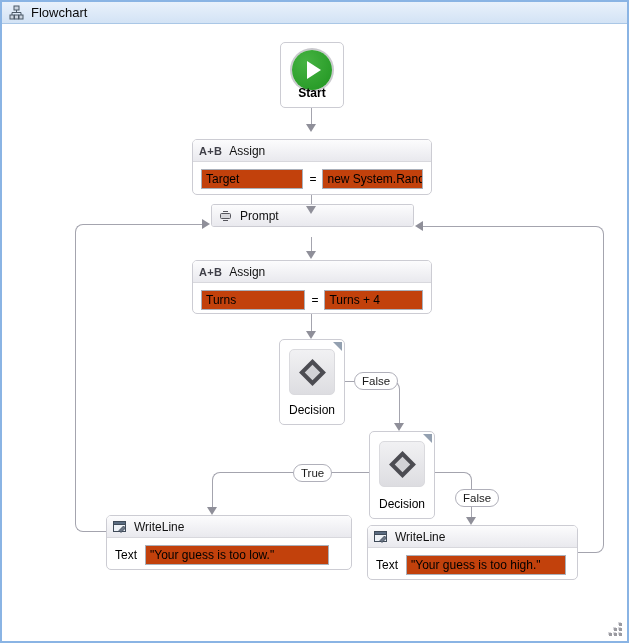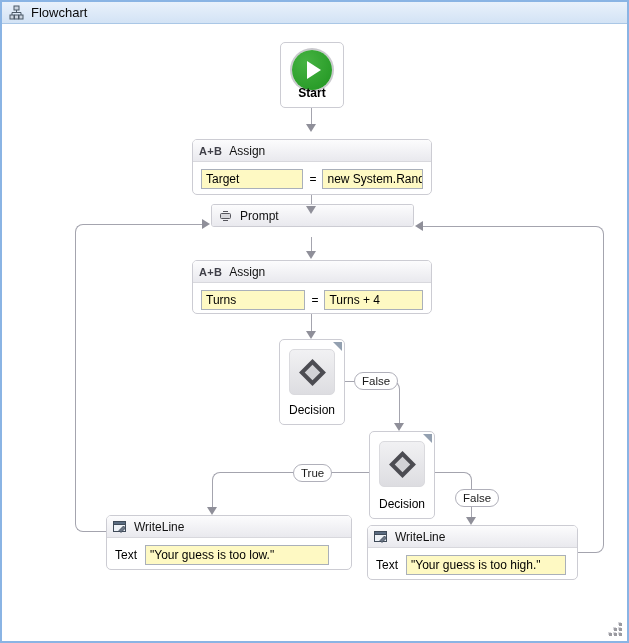--- a/index.html
+++ b/index.html
@@ -26,21 +26,21 @@
   .ah-left{border-top:5px solid transparent;border-bottom:5px solid transparent;border-right:8px solid #8f8f99;}
 
   
   .node{position:absolute;background:#fff;border:1px solid #ccccd3;border-radius:5px;z-index:2;}
   .activity{overflow:hidden;}
   .hdr{height:22px;background:linear-gradient(#fcfcfd,#e9e9ee);border-bottom:1px solid #d8d8dd;
     display:flex;align-items:center;padding:0 6px;}
   .hdr-title{font-size:12px;color:#111;margin-left:7px;}
   .assign-ic{font-size:11px;font-weight:700;color:#3f3f48;letter-spacing:.3px;}
   .body-row{display:flex;align-items:center;padding:7px 8px 0 8px;}
-  .textbox{height:20px;line-height:18px;border:1px solid #aab0ba;background:#fef9c3;font-size:12px;color:#000;
+  .textbox{height:20px;line-height:18px;border:1px solid #aab0ba;background:#c2410c;font-size:12px;color:#000;
     padding:0 4px;overflow:hidden;white-space:nowrap;}
   .eq{font-size:12px;color:#000;margin:0 6px;}
   .field-label{font-size:12px;color:#000;margin-right:8px;}
 
   .start-circle{position:absolute;left:50%;top:7px;transform:translateX(-50%);width:40px;height:40px;border-radius:50%;
     background:radial-gradient(circle at 35% 30%,#46b342,#1f9420);box-shadow:0 0 0 2px #c9c9cd;
     display:flex;align-items:center;justify-content:center;}
   .play-tri{width:0;height:0;border-top:9px solid transparent;border-bottom:9px solid transparent;
     border-left:14px solid #fff;margin-left:4px;}
   .node-label{position:absolute;left:0;right:0;bottom:7px;text-align:center;font-size:12px;color:#000;}

